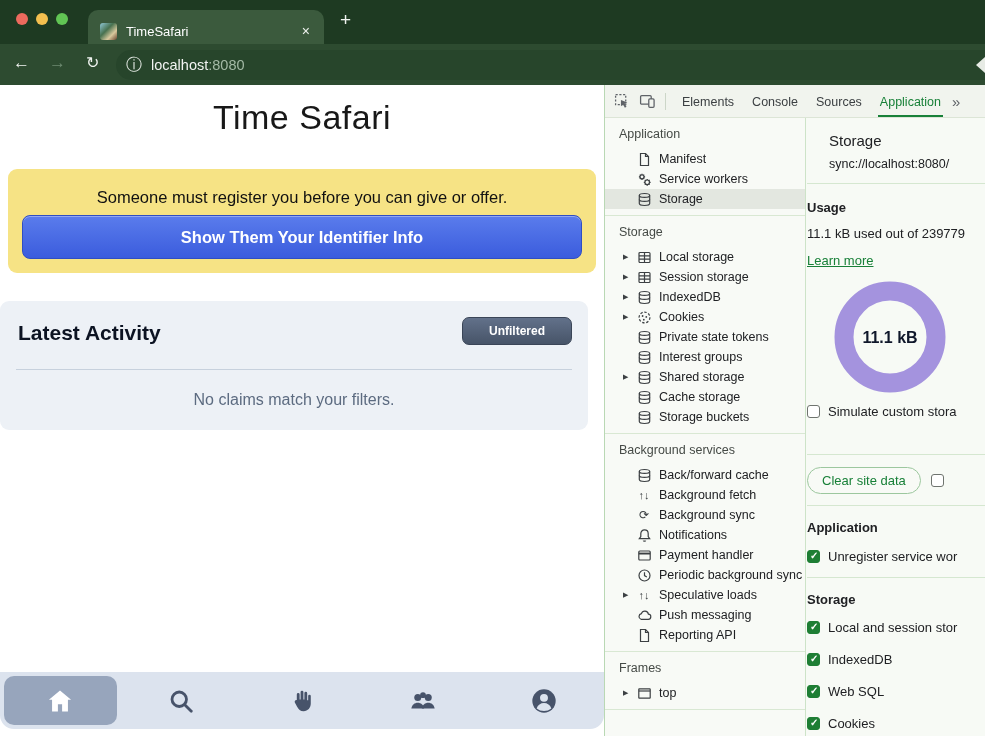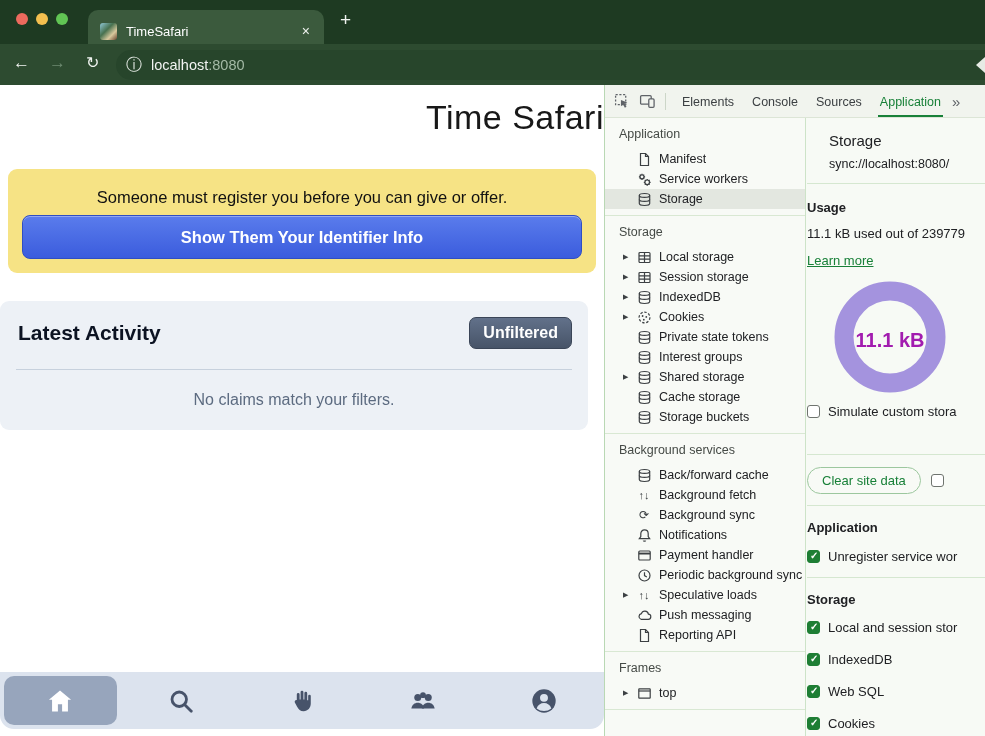--- a/index.html
+++ b/index.html
@@ -30,30 +30,30 @@
   .urlbar{position:absolute;left:116px;right:0;top:6px;height:30px;border-radius:15px 0 0 15px;
        background:#27452b;display:flex;align-items:center;font-size:14.5px}
   .info-badge{font-size:16px;color:#e2e8e2;margin:0 9px 0 10px}
   .url-host{color:#f2f4f2}
   .url-port{color:#a3b9a5}
   .edge-icon{position:absolute;right:0;top:13px;width:9px;height:16px;background:#e7ebe5;
        clip-path:polygon(100% 0,0 50%,100% 100%)}
 
   
   .page{position:absolute;left:0;top:85px;width:604px;height:651px;background:#fff;overflow:hidden}
-  .page-title{margin-top:13px;text-align:right;font-size:34px;font-weight:400;color:#181818;letter-spacing:.5px}
+  .page-title{margin-top:13px;text-align:center;font-size:34px;font-weight:400;color:#181818;letter-spacing:.5px}
   .alert{position:absolute;left:8px;top:84px;width:588px;height:104px;background:var(--alert-yellow);border-radius:9px}
   .alert-text{margin-top:19px;text-align:center;font-size:16.5px;color:#111}
   .alert-btn{position:absolute;left:14px;right:14px;top:46px;height:44px;border-radius:8px;border:1px solid #2f4ec4;
        background:linear-gradient(180deg,#5a7cec,#3b5cdd);box-shadow:inset 0 1px 0 rgba(255,255,255,.35);
        color:#fff;font-weight:700;font-size:16.5px;font-family:inherit;cursor:pointer}
   .card{position:absolute;left:0;top:216px;width:588px;height:129px;background:#edf1f6;border-radius:9px}
   .act-head{position:absolute;left:18px;top:20px;font-size:21px;font-weight:800;color:#0c1322}
-  .unfiltered{position:absolute;right:16px;top:16px;padding:6px 13px;border-radius:7px;border:1px solid #3a4557;
-       background:linear-gradient(180deg,#62718a,#475468);color:#fff;font-size:16px;font-weight:600;font-family:inherit;cursor:pointer}
+  .unfiltered{position:absolute;right:16px;top:16px;padding:6px 26px;border-radius:7px;border:1px solid #3a4557;
+       background:linear-gradient(180deg,#62718a,#475468);color:#fff;font-size:12px;font-weight:600;font-family:inherit;cursor:pointer}
   .act-div{position:absolute;left:16px;right:16px;top:68px;border-top:1px solid #c7d1dd}
   .act-empty{position:absolute;left:0;right:0;top:90px;text-align:center;font-size:16px;color:#5c6b80}
   .bottom-nav{position:absolute;left:0;top:587px;width:604px;height:57px;background:var(--nav-bg);
        border-radius:0 0 14px 14px;display:flex;align-items:center}
   .nav-item{flex:1;display:flex;align-items:center;justify-content:center;height:100%;cursor:pointer}
   .nav-pill{width:113px;height:49px;background:#97a5bc;border-radius:10px;display:flex;align-items:center;justify-content:center}
   .nav-ic{width:30px;height:30px;display:flex;align-items:center;justify-content:center;color:var(--slate)}
   .nav-pill .nav-ic{color:#fff}
 
   
@@ -79,21 +79,21 @@
 
   .dt-main{position:absolute;left:202px;top:33px;right:0;bottom:0;overflow:hidden}
   .dtm-title{margin:14px 0 0 22px;font-size:15px;color:#202124}
   .dtm-origin{margin:8px 0 0 22px;font-size:12.5px;white-space:nowrap}
   .dt-hr{border-top:1px solid #d5e7d0}
   .sec{white-space:nowrap}
   .b13{font-size:13px;font-weight:700;color:#202124}
   .t13{font-size:13px;color:#202124}
   .learn-more{display:inline-block;margin-top:12px;font-size:13px;color:var(--dt-green);text-decoration:underline;cursor:pointer}
   .donut-wrap{position:relative;width:112px;height:112px;margin:13px 0 0 27px}
-  .donut-label{position:absolute;left:0;right:0;top:48px;text-align:center;font-size:20px;font-weight:700;color:#a21caf}
+  .donut-label{position:absolute;left:0;right:0;top:48px;text-align:center;font-size:16px;font-weight:700;color:#0f172a}
   .check-row{display:flex;align-items:center;gap:8px;font-size:13px;white-space:nowrap}
   .cb{width:13px;height:13px;flex:none;border:1.5px solid #6f746f;border-radius:3px;background:#fff;position:relative;cursor:pointer}
   .cb.checked{background:#1e7e34;border-color:#1e7e34}
   .cb.checked::after{content:"✓";position:absolute;left:2px;top:-1.5px;color:#fff;font-size:10px;font-weight:700}
   .clear-row{display:flex;align-items:center;gap:10px;margin-top:12px}
   .clear-btn{padding:5px 14px;border:1px solid #9cc79e;border-radius:14px;background:#f8faf6;
        color:var(--dt-green);font-size:13px;font-family:inherit;cursor:pointer;white-space:nowrap}
 </style>
 </head>
 <body>

